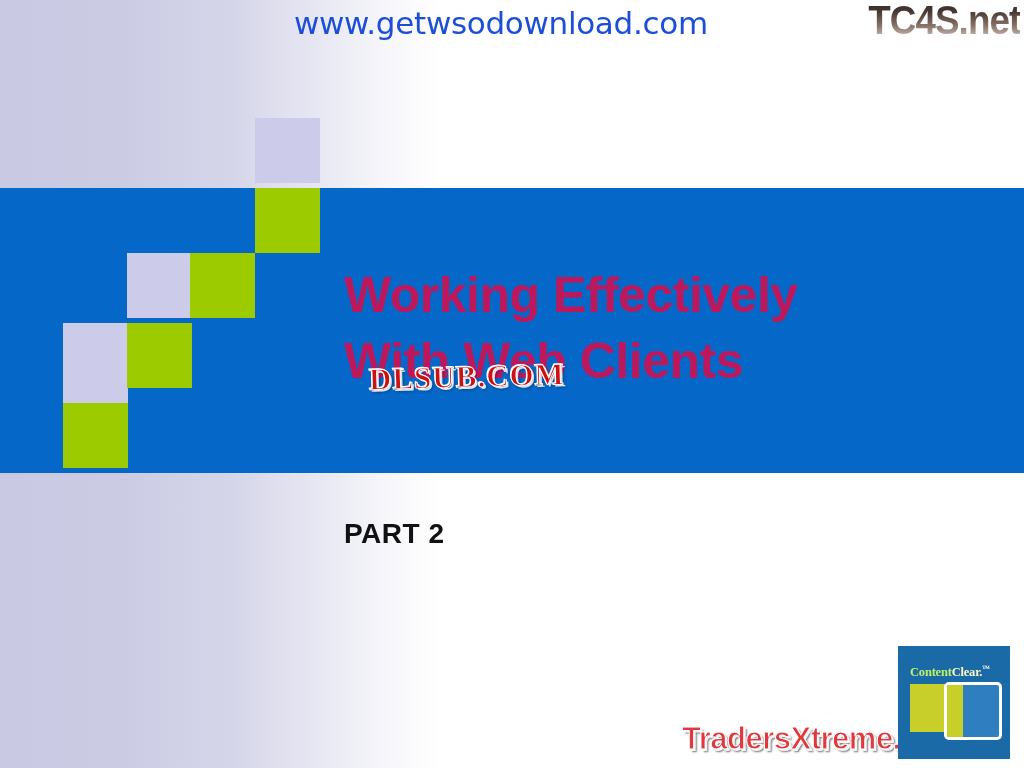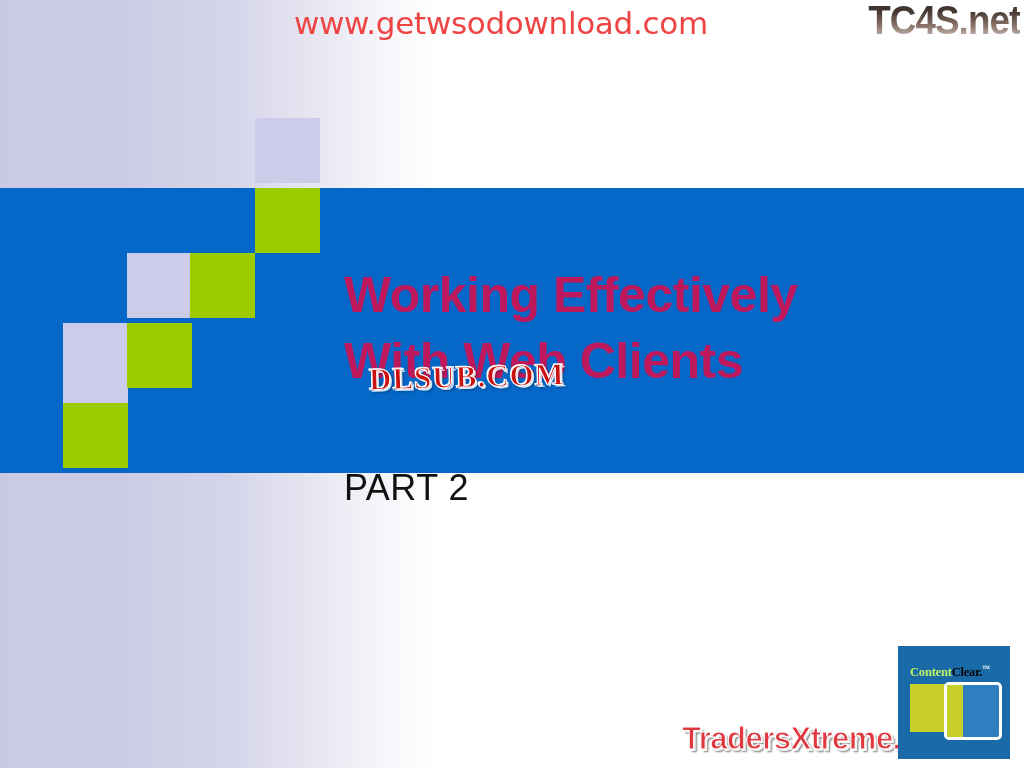--- a/index.html
+++ b/index.html
@@ -66,34 +66,34 @@
     font-weight: bold;
     line-height: 66px;
     letter-spacing: -0.5px;
     white-space: pre-line;
   }
 
   
   .subtitle {
     position: absolute;
     left: 344px;
-    top: 467px;
+    top: 518px;
     color: #111111;
-    font-size: 36px;
-    font-weight: normal;
+    font-size: 28px;
+    font-weight: bold;
     letter-spacing: 0.5px;
   }
 
   
   .wm-url {
     position: absolute;
     left: 294px;
     top: 5px;
     font-size: 31px;
-    color: #ef4444;
+    color: #1d4ed8;
     letter-spacing: -0.3px;
     font-family: "DejaVu Sans", sans-serif;
   }
 
   
   .wm-tc4s {
     position: absolute;
     right: 4px;
     top: -2px;
     font-size: 40px;
@@ -156,21 +156,21 @@
     position: absolute;
     left: 12px;
     top: 18px;
     font-size: 12.5px;
     font-weight: bold;
     letter-spacing: -0.2px;
     font-family: "Liberation Serif", serif;
     white-space: nowrap;
   }
   .logo-word-content { color: #bef264; }
-  .logo-word-clear   { color: #000000; }
+  .logo-word-clear   { color: #fef9c3; }
   .logo-word-tm      { color: #ffffff; font-size: 8px; vertical-align: super; }
 
   .logo-green-slab {
     position: absolute;
     left: 12px;
     top: 38px;
     width: 46px;
     height: 48px;
     background: #c8cf2a;
   }

